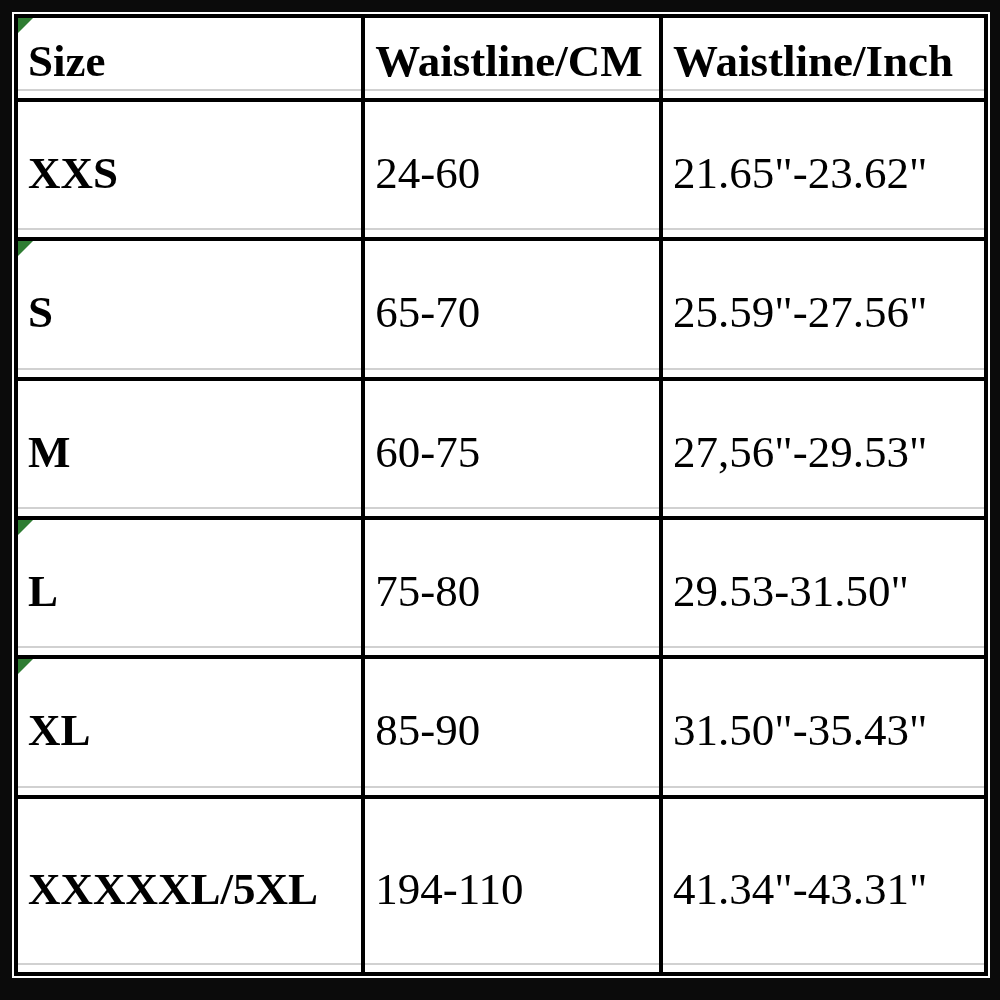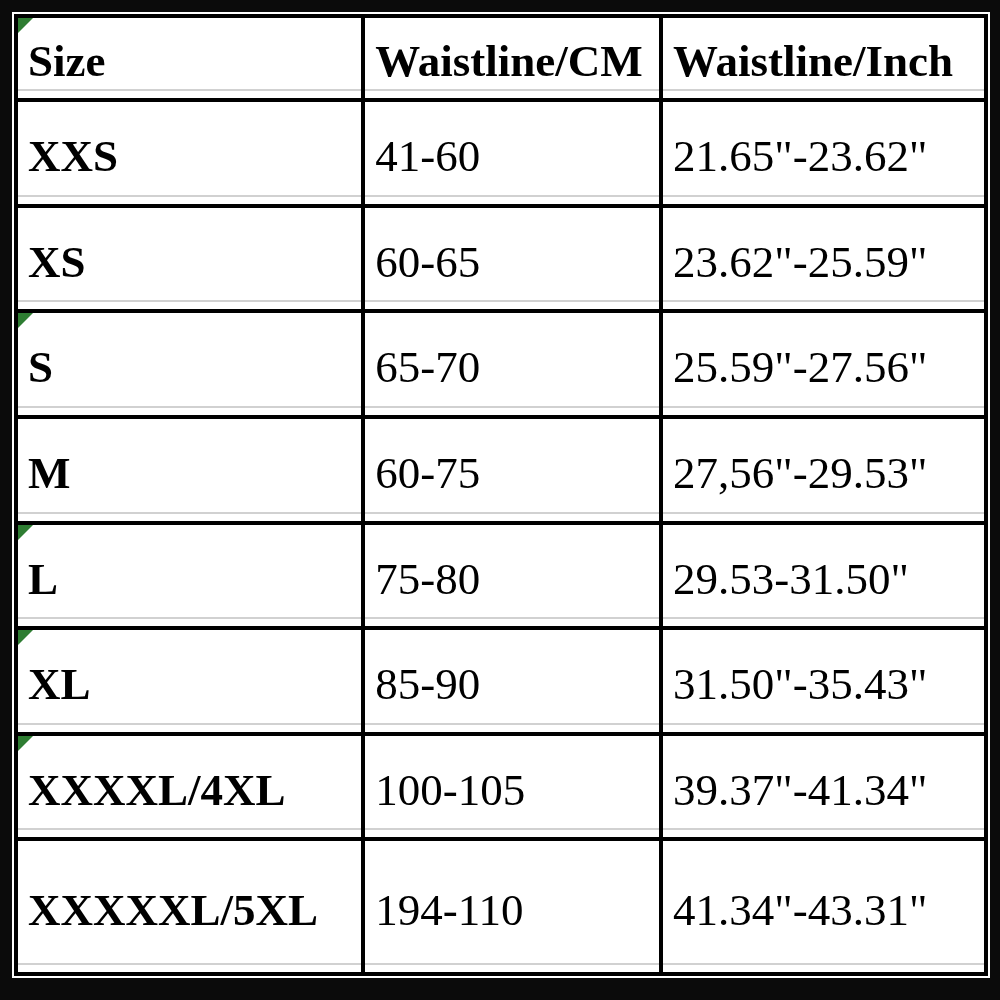--- a/index.html
+++ b/index.html
@@ -88,27 +88,22 @@
             <span>Waistline/CM</span>
           </th>
           <th class="inch">
             <span>Waistline/Inch</span>
           </th>
         </tr>
       </thead>
       <tbody>
           <tr>
             <td class="size">XXS</td>
-            <td class="cm">41-60</td>
+            <td class="cm">24-60</td>
             <td class="inch">21.65"-23.62"</td>
-          </tr>
-          <tr>
-            <td class="size">XS</td>
-            <td class="cm">60-65</td>
-            <td class="inch">23.62"-25.59"</td>
           </tr>
           <tr>
             <td class="size">S<span class="flag"></span></td>
             <td class="cm">65-70</td>
             <td class="inch">25.59"-27.56"</td>
           </tr>
           <tr>
             <td class="size">M</td>
             <td class="cm">60-75</td>
             <td class="inch">27,56"-29.53"</td>
@@ -117,25 +112,20 @@
             <td class="size">L<span class="flag"></span></td>
             <td class="cm">75-80</td>
             <td class="inch">29.53-31.50"</td>
           </tr>
           <tr>
             <td class="size">XL<span class="flag"></span></td>
             <td class="cm">85-90</td>
             <td class="inch">31.50"-35.43"</td>
           </tr>
           <tr>
-            <td class="size">XXXXL/4XL<span class="flag"></span></td>
-            <td class="cm">100-105</td>
-            <td class="inch">39.37"-41.34"</td>
-          </tr>
-          <tr>
             <td class="size">XXXXXL/5XL</td>
             <td class="cm">194-110</td>
             <td class="inch">41.34"-43.31"</td>
           </tr>
         </tbody>
     </table>
   </div>
 </div>
 
 </body></html>

